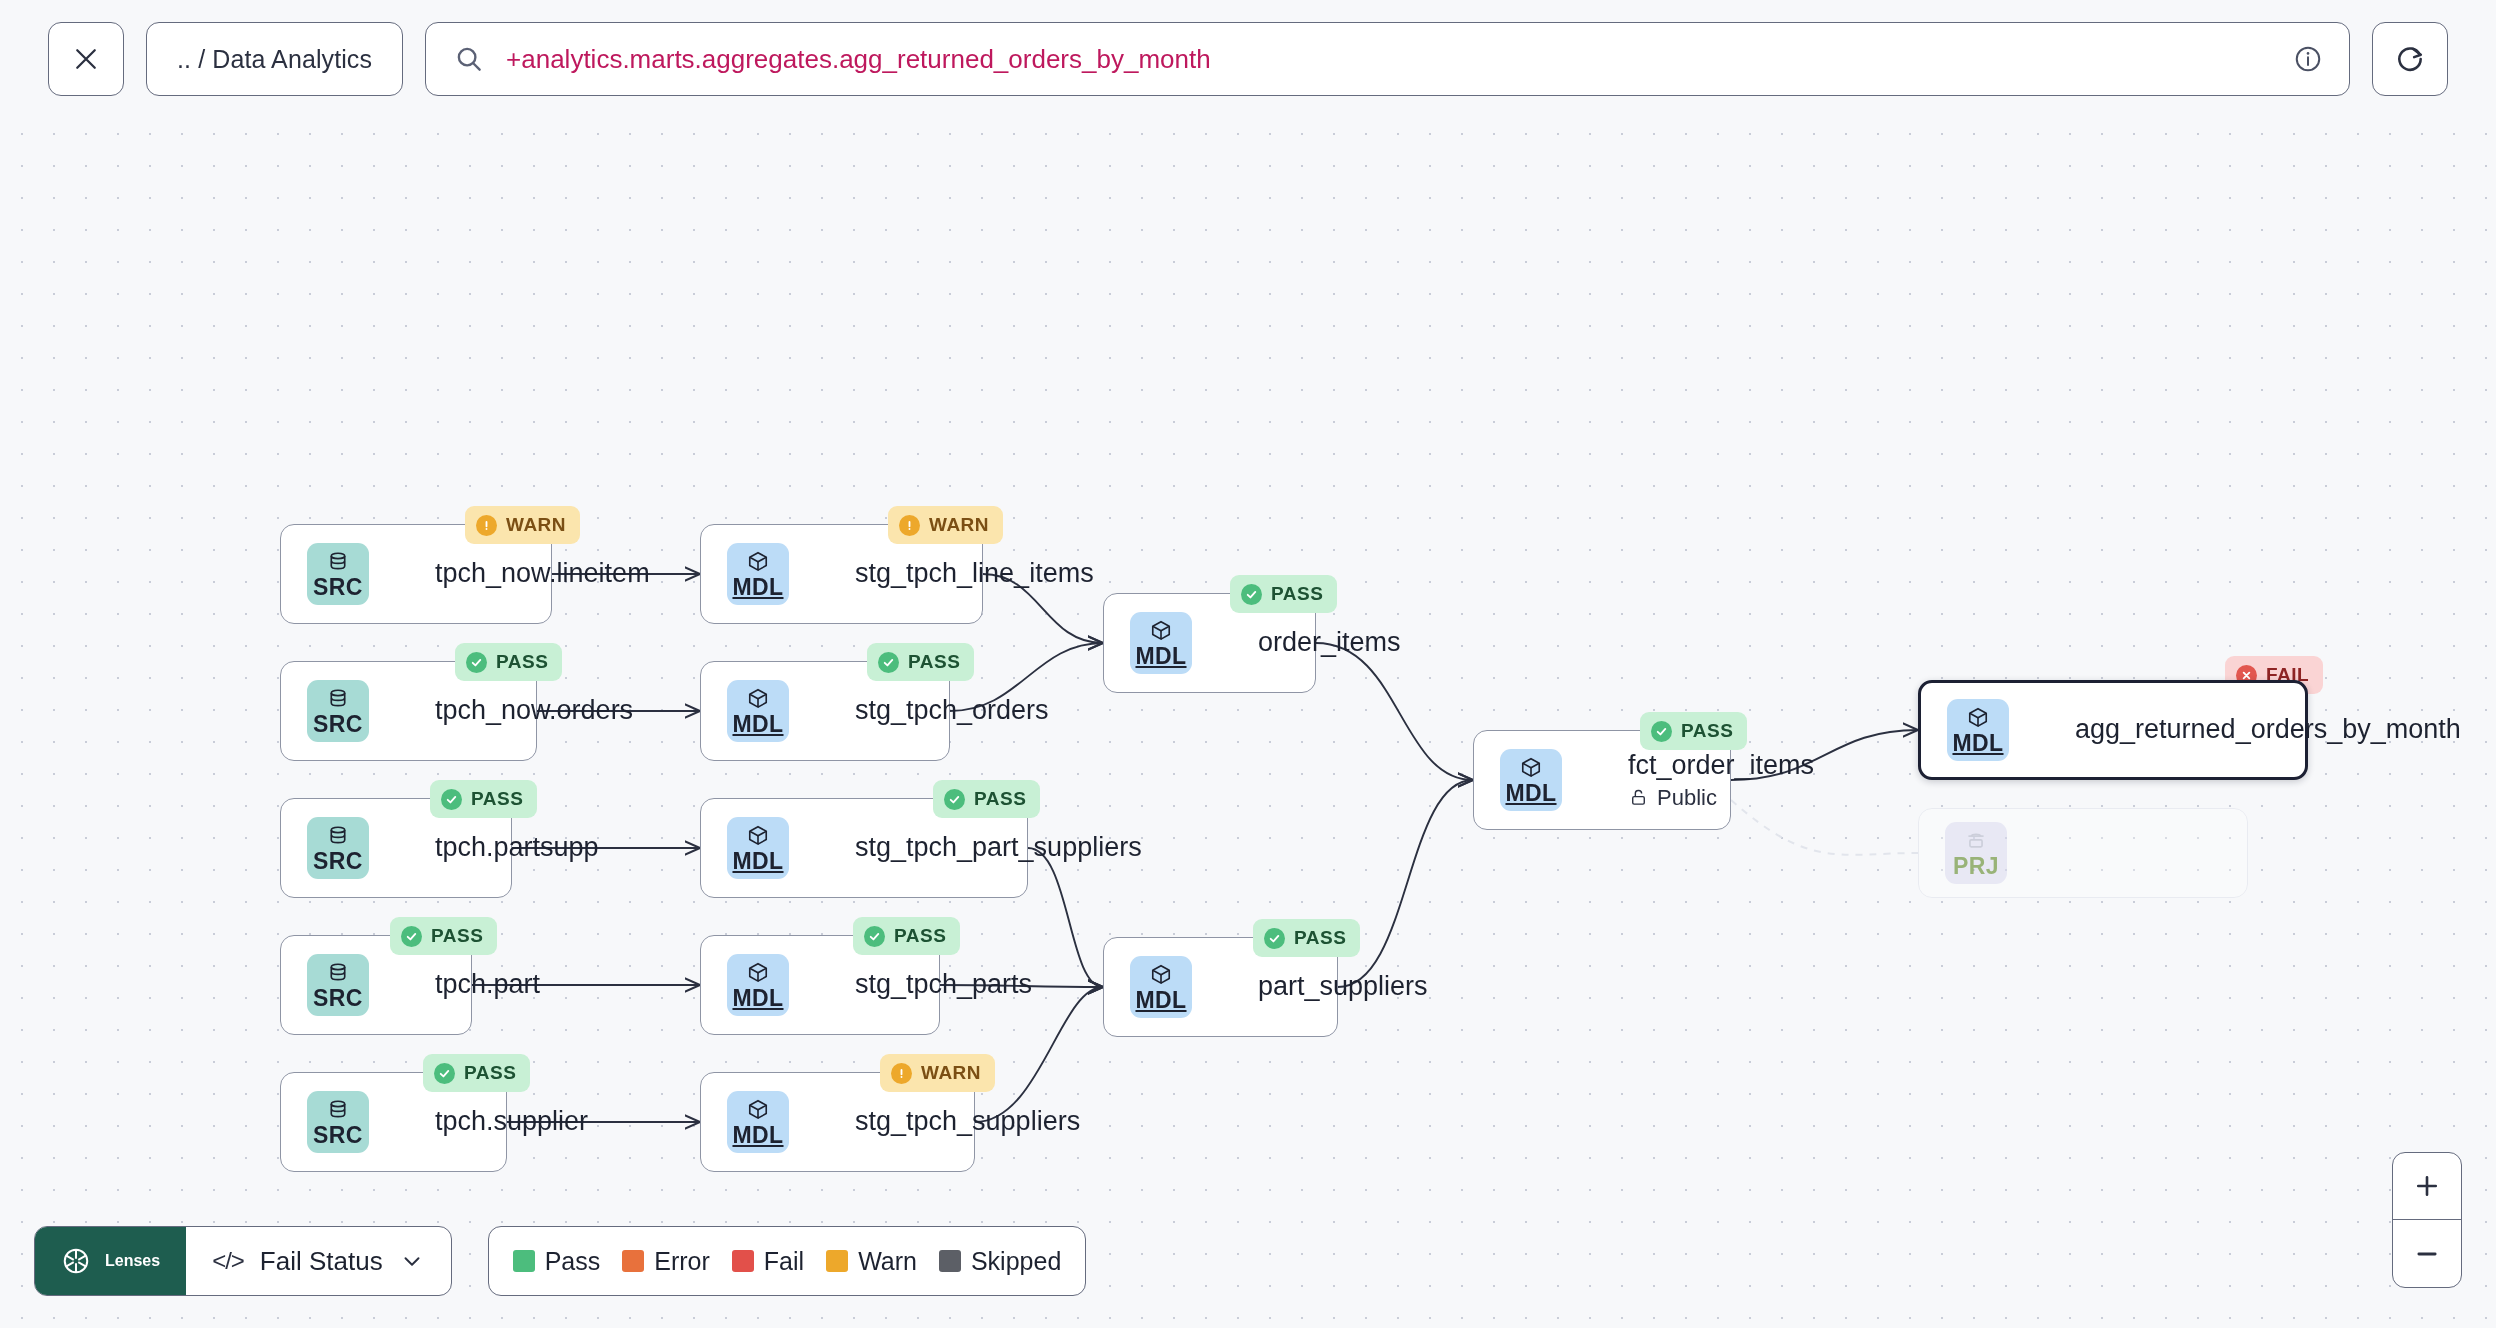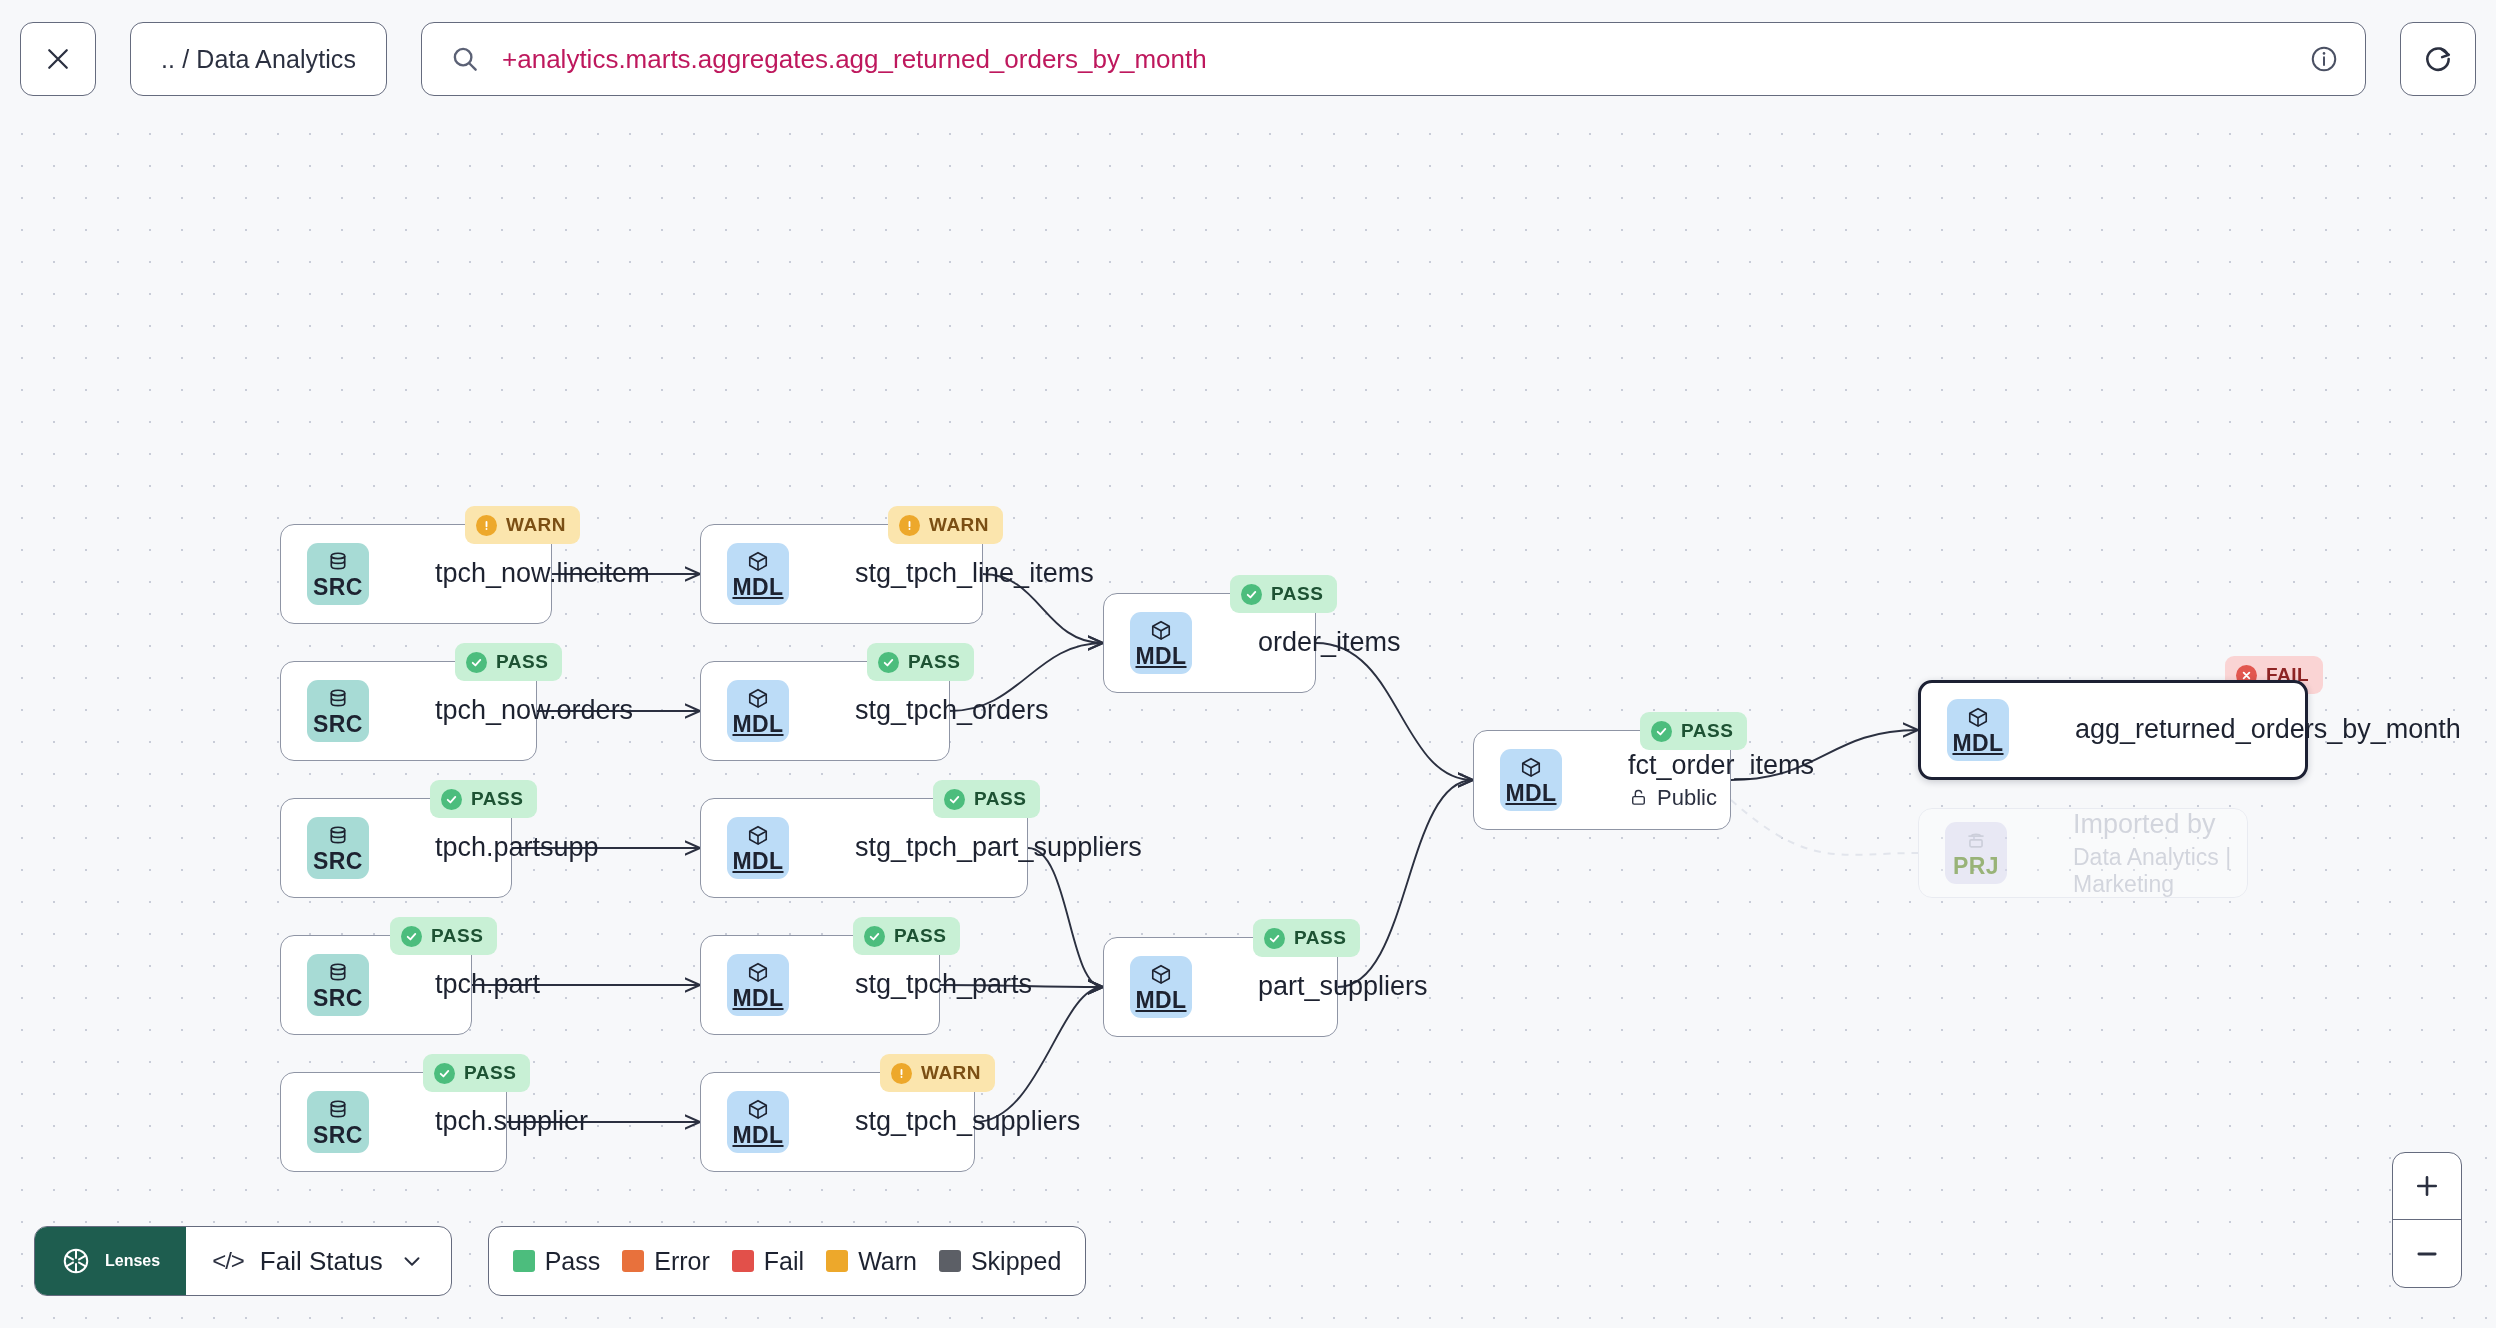--- a/index.html
+++ b/index.html
@@ -10,21 +10,21 @@
     overflow: hidden;
   }
   #app { position: relative; width: 2496px; height: 1328px; }
 
   
   .header {
     position: absolute; top: 0; left: 0;
     width: 2496px; height: 118px;
     background: #f7f8fa;
     display: flex; align-items: center;
-    padding: 0 20px; gap: 34px;
+    padding: 0 48px; gap: 22px;
     z-index: 30;
   }
   .hbtn {
     background: #ffffff;
     border: 1.6px solid #656b7e;
     border-radius: 13px;
     height: 74px;
     display: flex; align-items: center; justify-content: center;
     color: #2b3040;
     font-size: 25px;
@@ -600,24 +600,20 @@
           <div class="chip prj">
             <span>
               <svg width="26" height="26" viewBox="0 0 24 24" fill="none" stroke="#a9adc0" stroke-width="1.5" stroke-linejoin="round">
       <path d="M5 7.5 h14"></path>
       <rect x="6.4" y="11" width="11.2" height="6.4" rx="1.2"></rect>
       <path d="M7.6 7.5 C8.6 5.4 15.4 5.4 16.4 7.5"></path>
     </svg>
             </span>
                     <span class="chip-label">PRJ</span>
           </div>
-          <div class="node-labels">
-            <div class="node-title">Imported by</div>
-            <div class="node-sub" style="font-size: 23px;">Data Analytics | Marketing</div>
-          </div>
         </div>
       </div>
   </div>
 
   <div class="bottombar">
     <div class="lens-group">
       <div class="lens-btn">
         <span>
           <svg width="30" height="30" viewBox="0 0 24 24" fill="none" stroke="#ffffff" stroke-width="1.6">
             <circle cx="12" cy="12" r="9"></circle>

